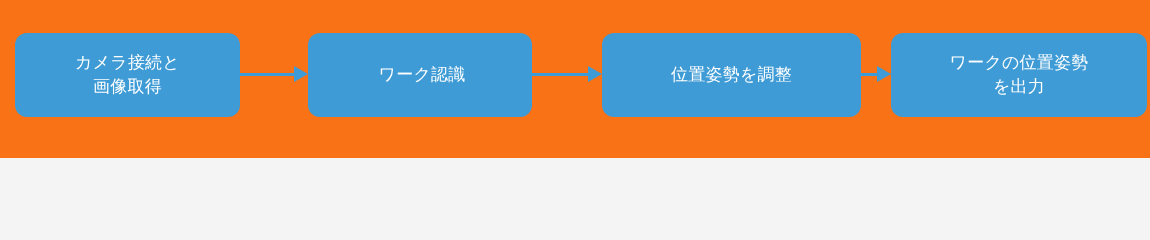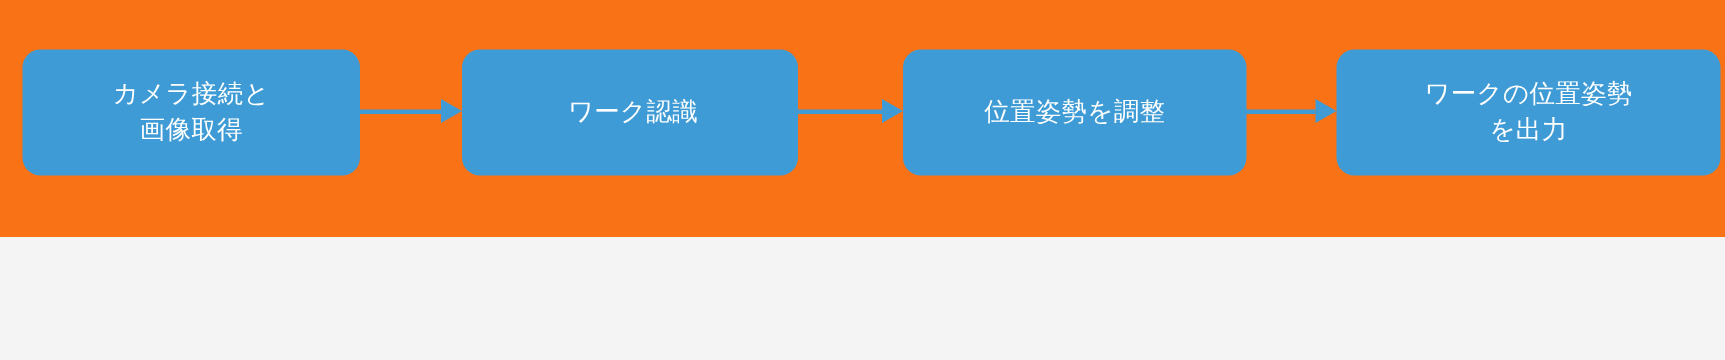--- a/index.html
+++ b/index.html
@@ -37,21 +37,21 @@
     font-size: 17px;
     line-height: 1.42;
     text-align: center;
     white-space: pre-line;
     letter-spacing: 0.2px;
     font-weight: 400;
   }
   
   #box-1 { left: 15px;  width: 225px; }
   #box-2 { left: 308px; width: 224px; padding-left: 12px; }
-  #box-3 { left: 602px; width: 229px; }
+  #box-3 { left: 602px; width: 259px; }
   #box-4 { left: 891px; width: 256px; }
 
   .connector {
     position: absolute;
     top: 66px;
     height: 17px;
   }
   .connector-line {
     position: absolute;
     left: 0;

